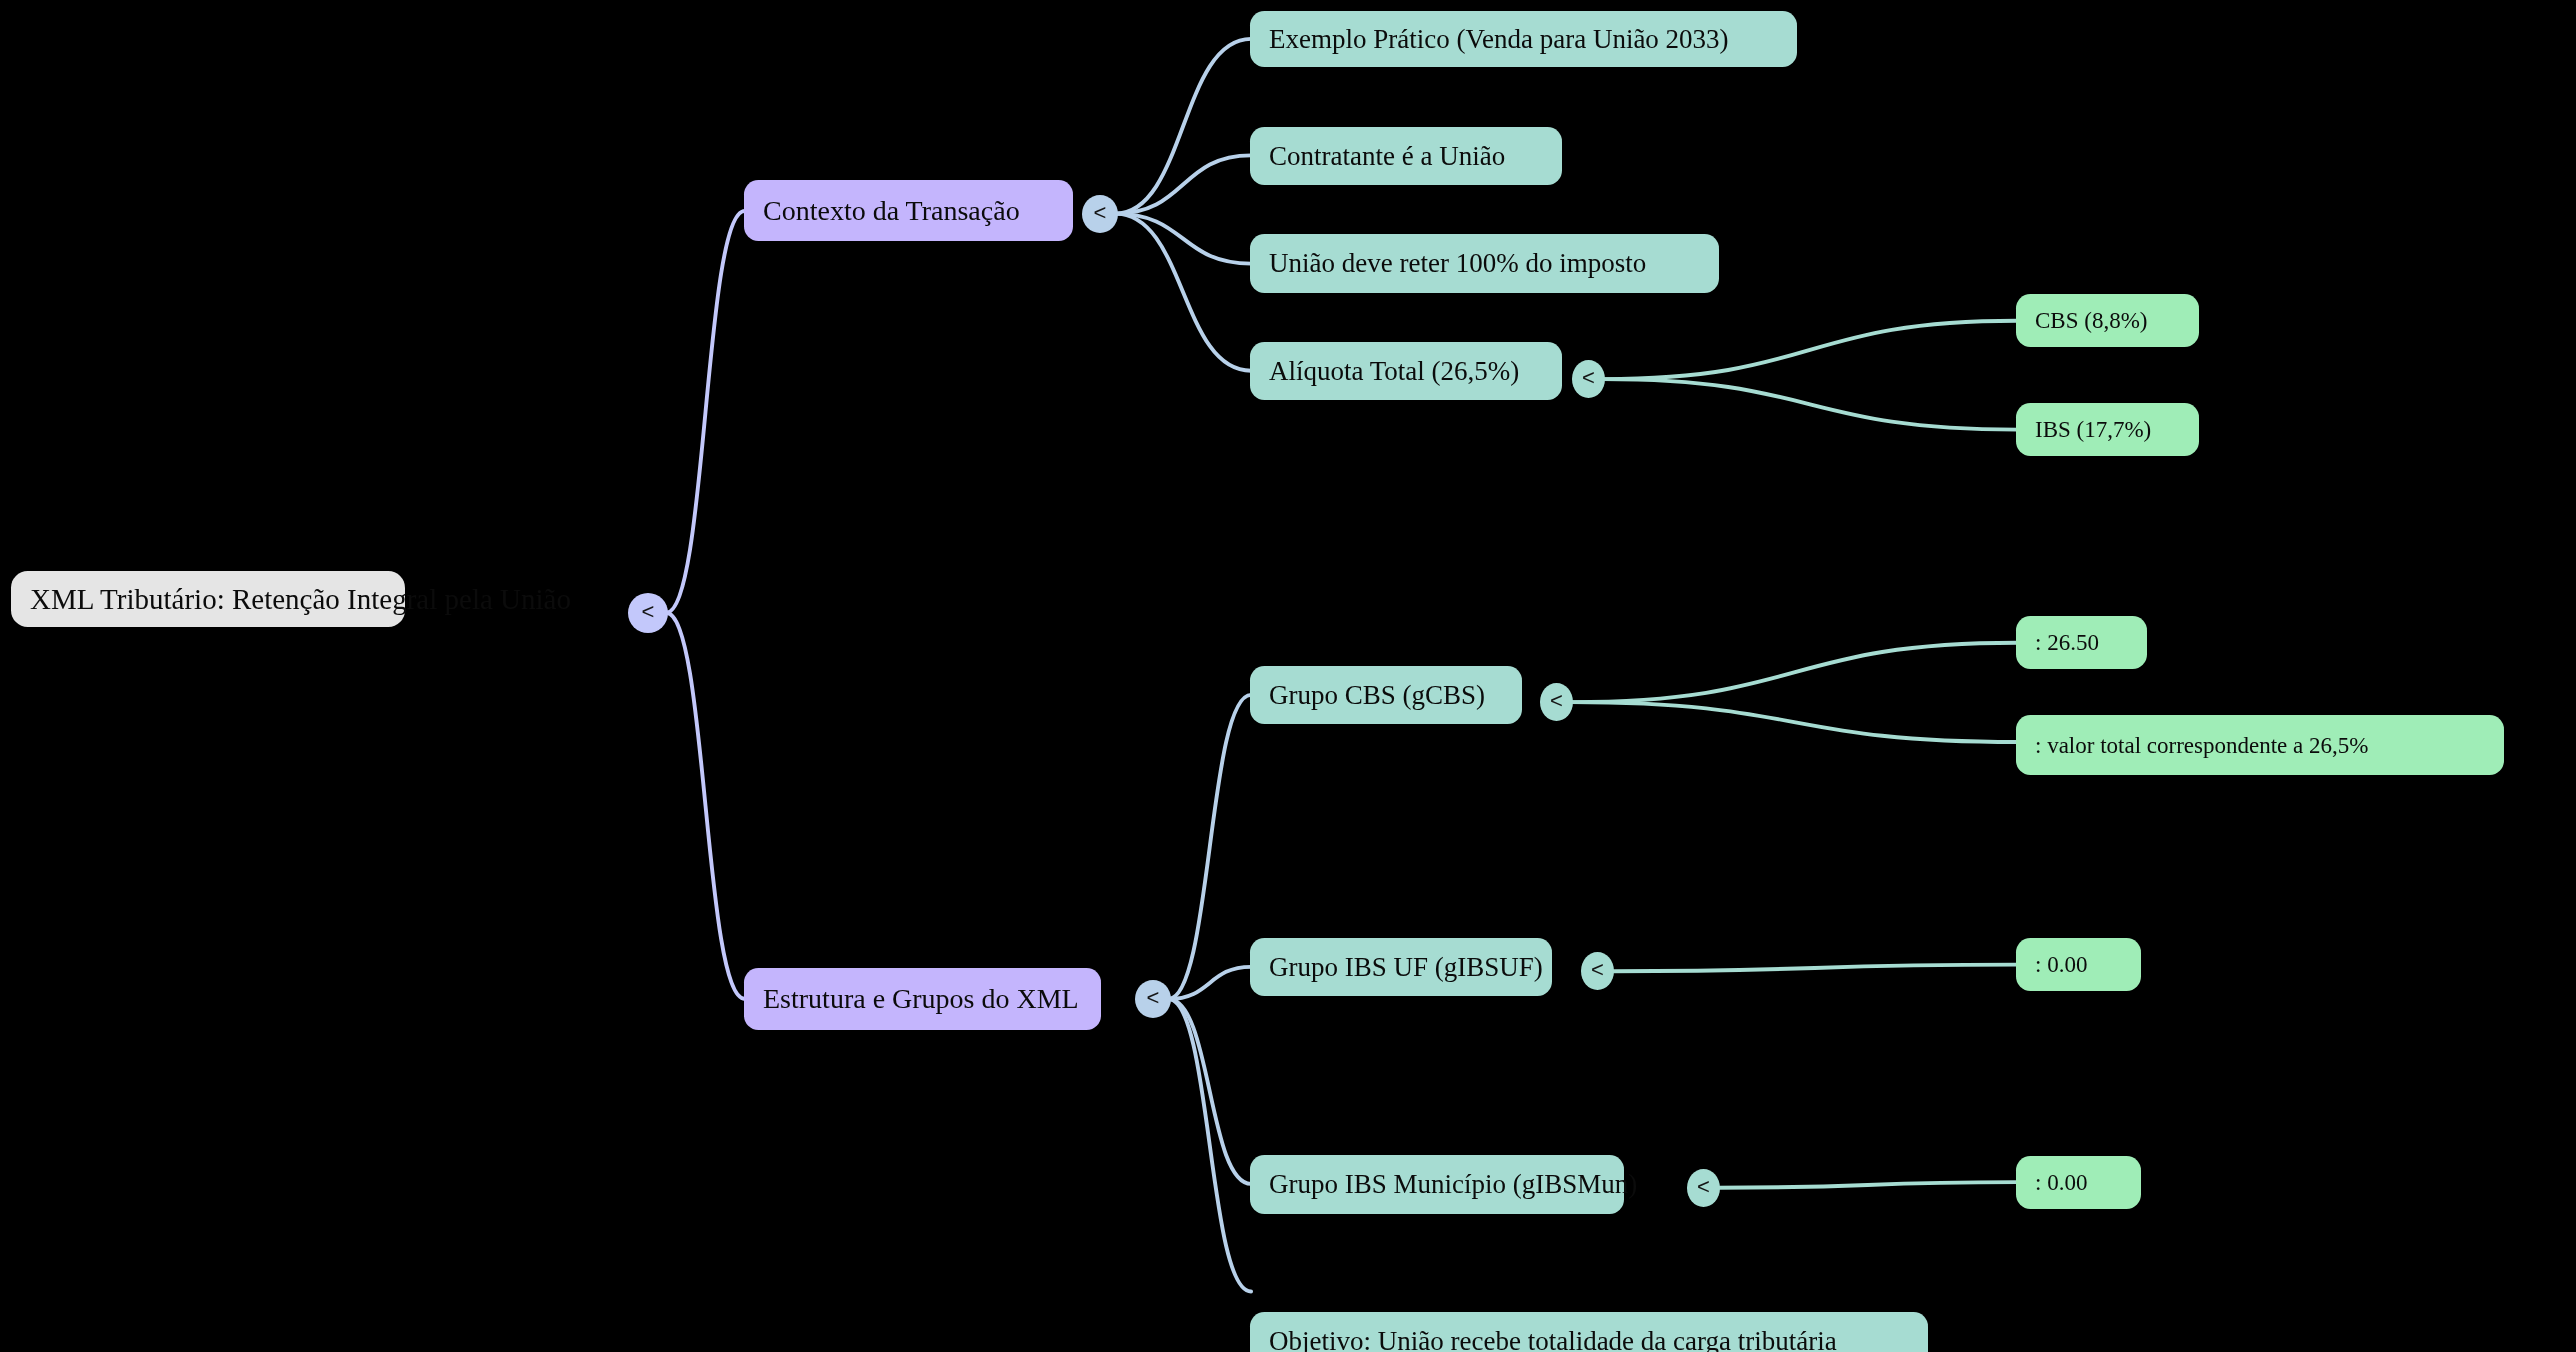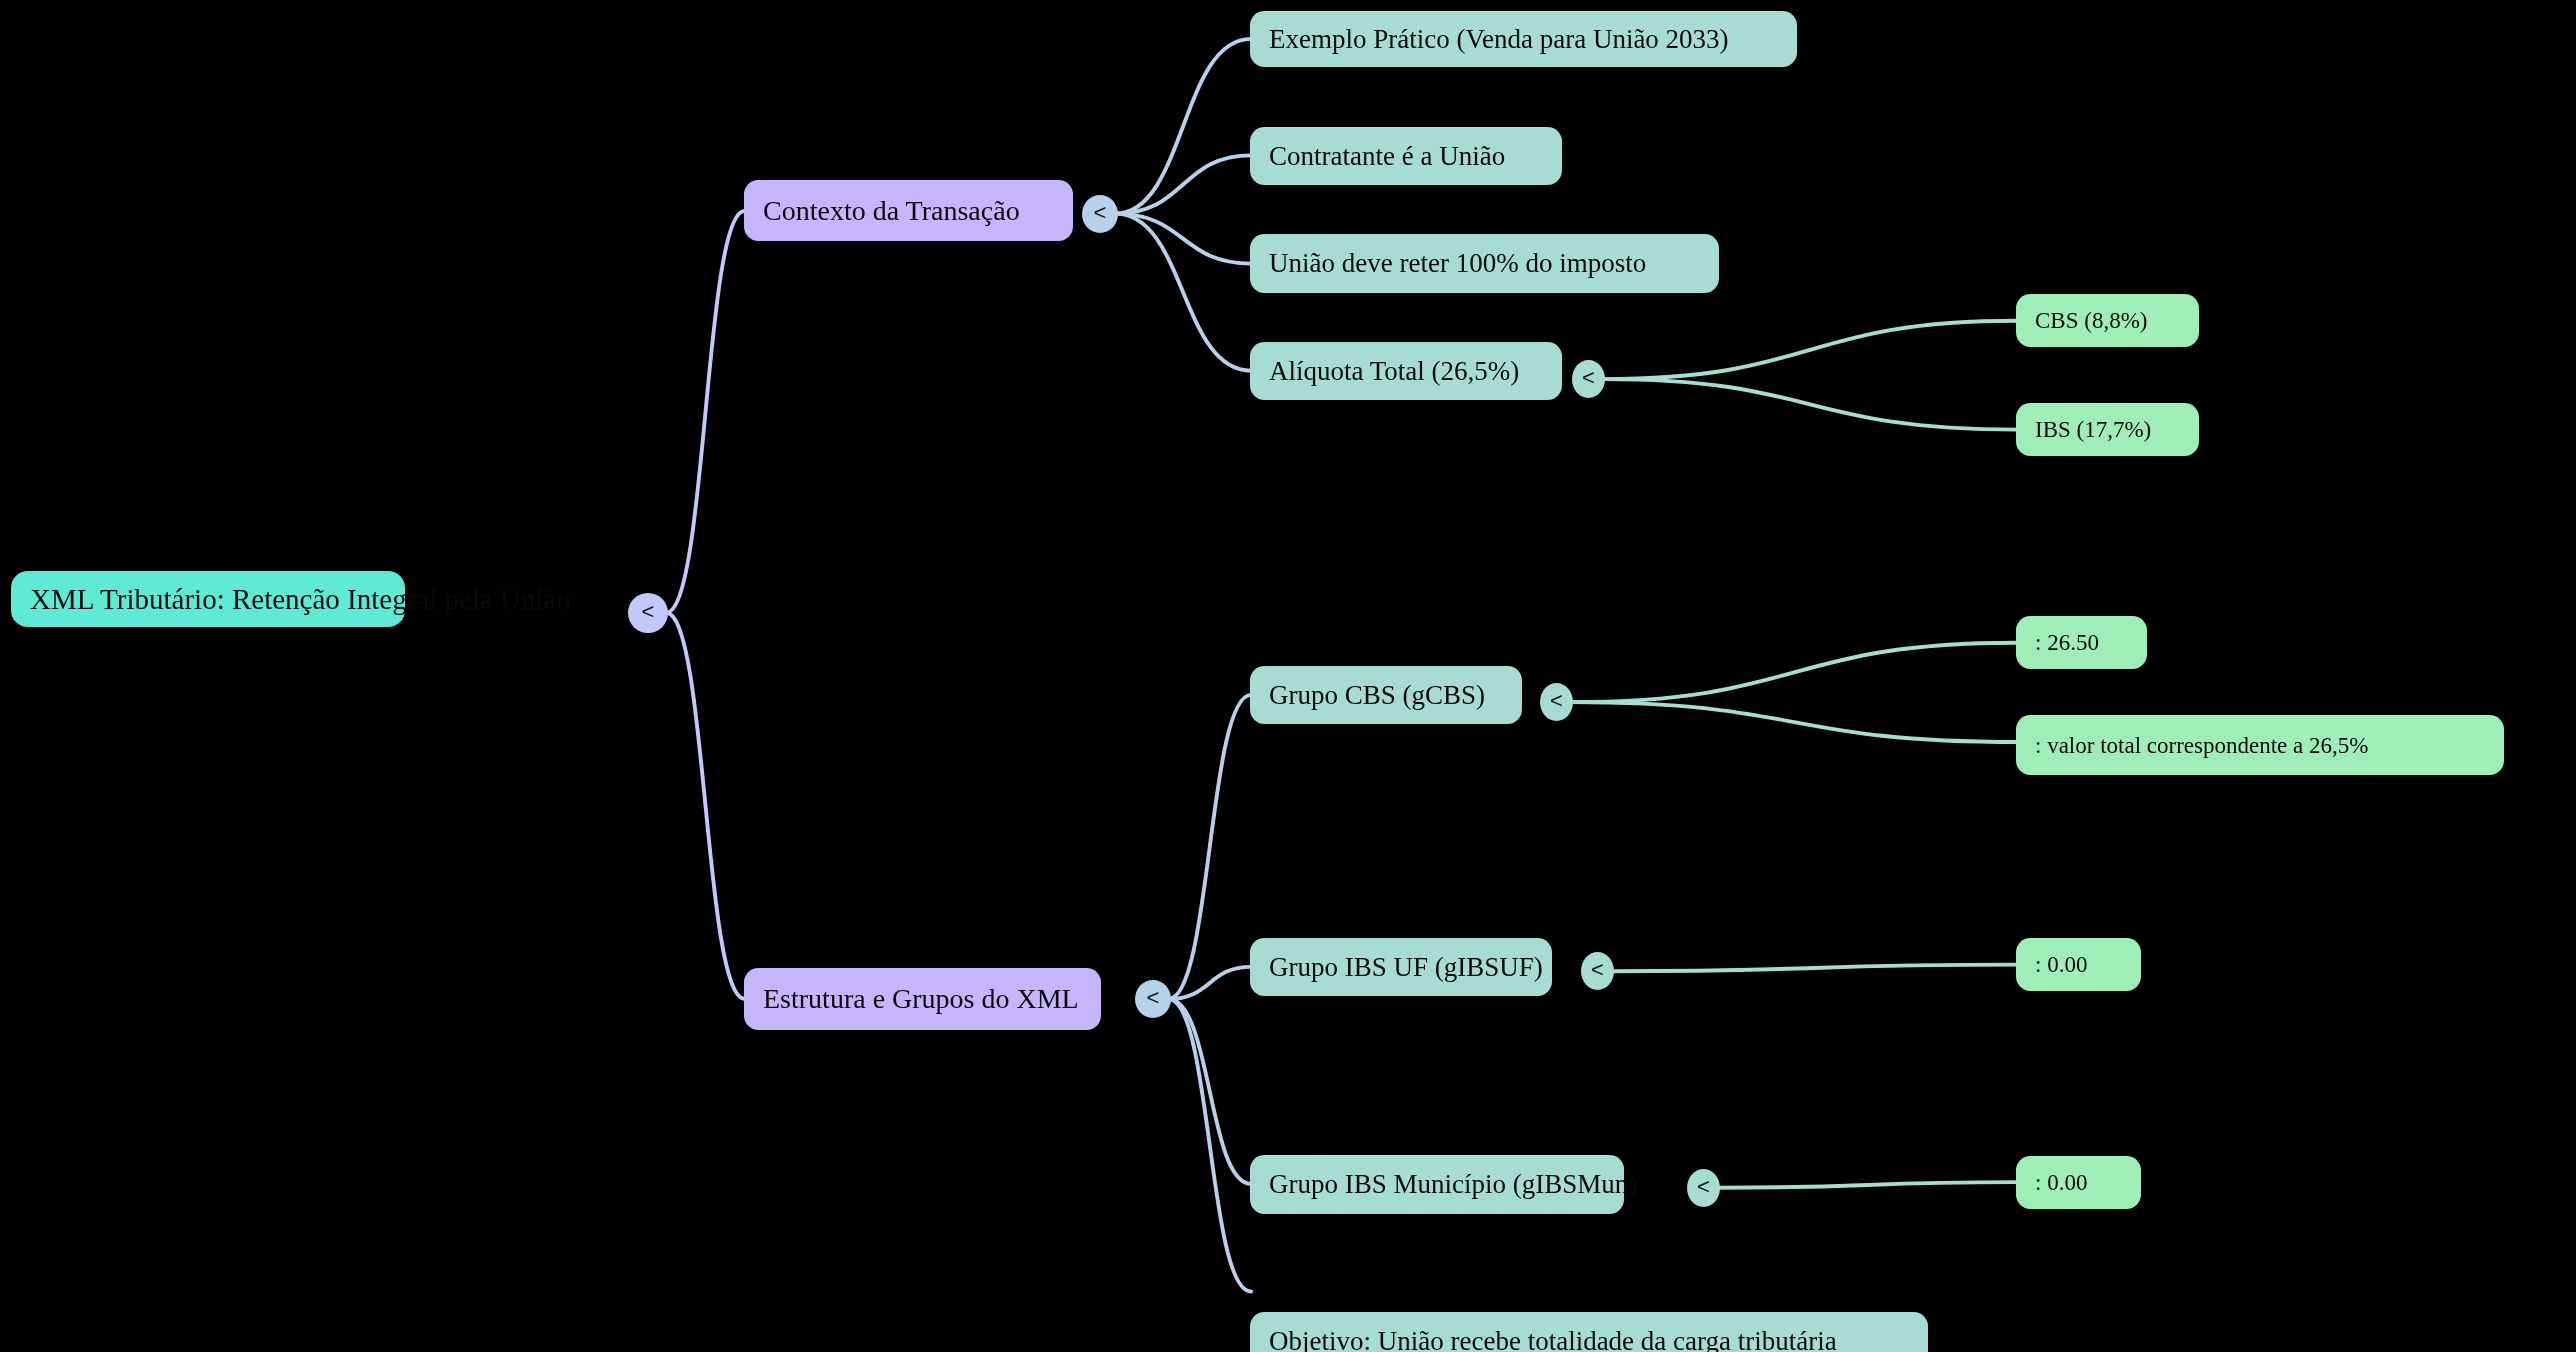--- a/index.html
+++ b/index.html
@@ -1,21 +1,21 @@
 <!DOCTYPE html>
 <html style="font-size:9px"><head>
 <meta charset="utf-8">
 <style>
   html,body{margin:0;padding:0;background:#000;}
   body{width:2576px;height:1352px;overflow:hidden;font-family:"Liberation Serif","DejaVu Serif",serif;}
   #stage{position:relative;width:2576px;height:1352px;background:#000;}
   #edges{position:absolute;left:0;top:0;width:2576px;height:1352px;pointer-events:none;}
   .node{position:absolute;display:flex;align-items:center;border-radius:14.4px;box-sizing:border-box;padding:4px 19px;color:#0b0b0b;white-space:nowrap;}
   .node .lbl{line-height:1;}
-  .lv0{background:#5eead4;border-radius:16.7px;font-size:29px;}
+  .lv0{background:#e5e5e5;border-radius:16.7px;font-size:29px;}
   .lv1{background:#c4b5fd;font-size:28px;}
   .lv2{background:#a6dcd2;font-size:27px;}
   .lv3{background:#9fedb7;font-size:23px;}
   .toggle{position:absolute;display:flex;align-items:center;justify-content:center;border-radius:50%;
           font-family:"Liberation Sans","DejaVu Sans",sans-serif;color:#151515;}
   .toggle span{display:block;line-height:1;font-size:22px;transform:translateY(-1.1px);}
   .tg-lv0{background:#c3c8fb;}
   .tg-lv1{background:#b8d1ea;}
   .tg-lv2{background:#a6dcd2;}
 </style>

